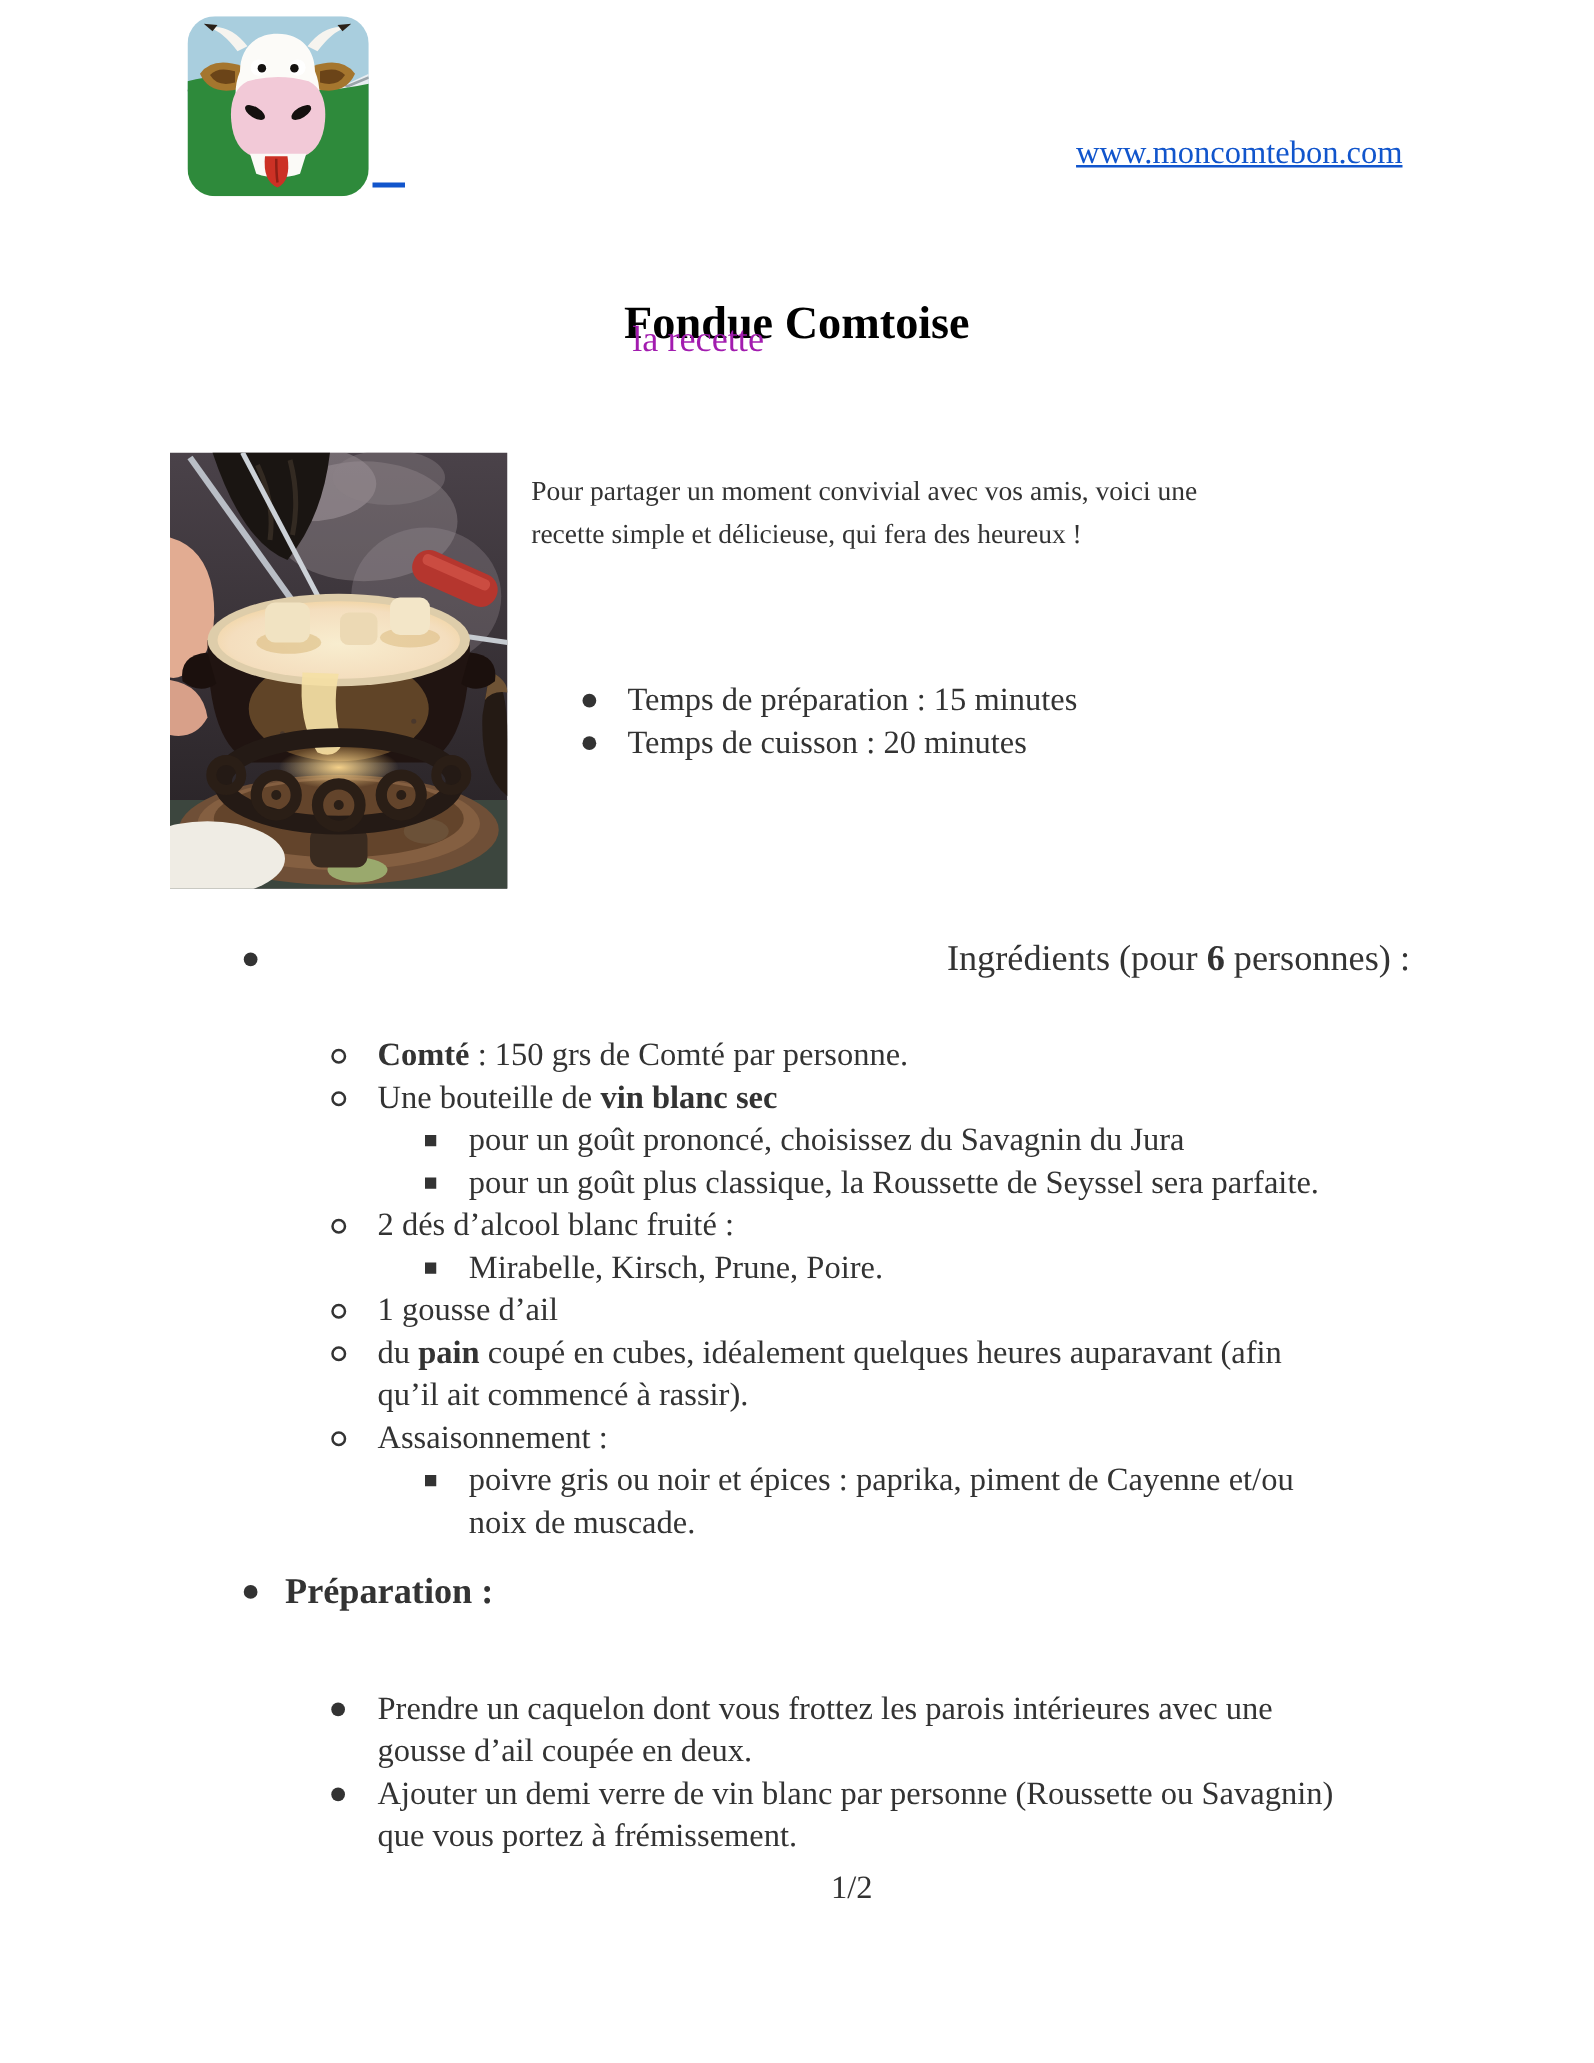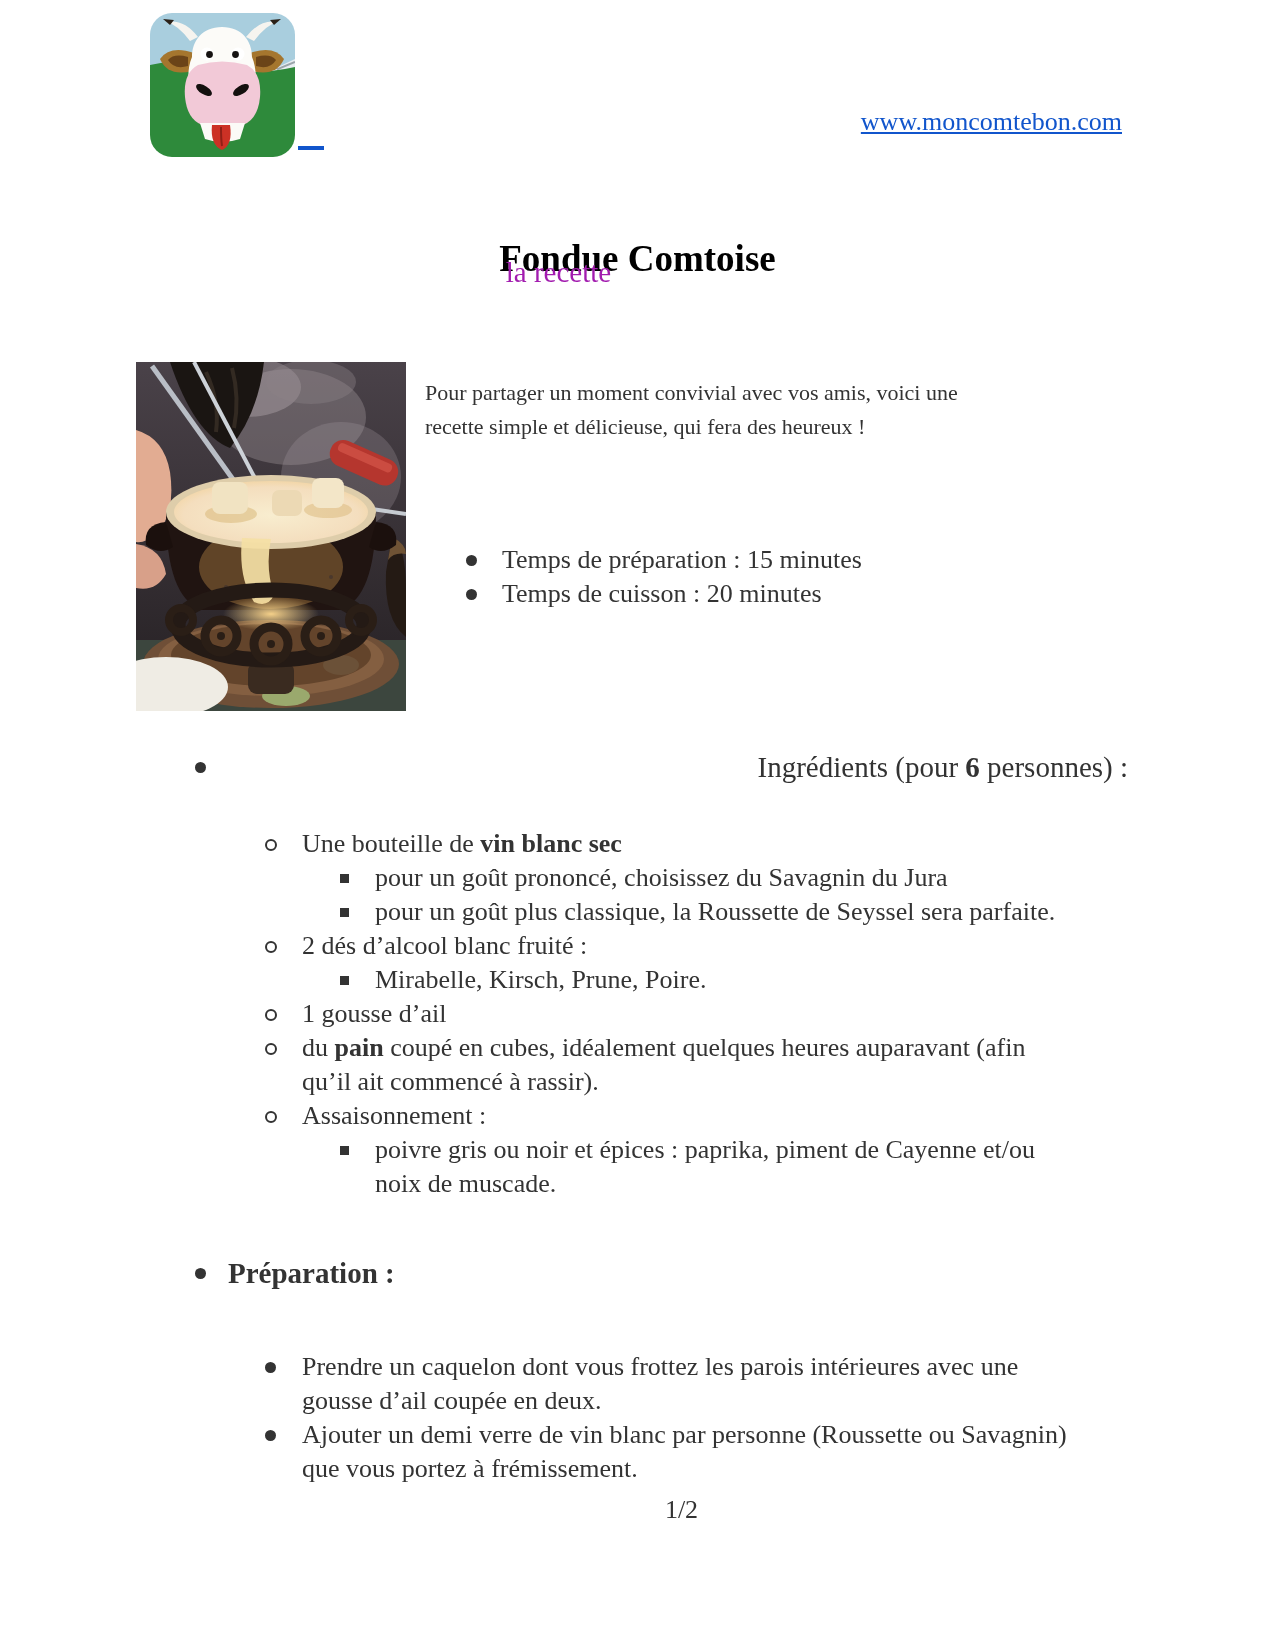--- a/index.html
+++ b/index.html
@@ -210,20 +210,21 @@
   <div class="abs list list-intro">
       <div class="li indent-side"><span class="mk mk-disc"></span><span class="txt"><span>Temps de préparation : 15 minutes</span></span></div>
       <div class="li indent-side"><span class="mk mk-disc"></span><span class="txt"><span>Temps de cuisson : 20 minutes</span></span></div>
     </div>
 
   <div class="abs heading heading-ingredients">
     <span class="mk mk-disc"></span>
     <span class="htxt"><span>Ingrédients (pour </span><span class="b">6</span><span> personnes) :</span></span>
   </div>
   <div class="abs list list-ingredients">
+      <div class="li indent-sub"><span class="mk mk-circle"></span><span class="txt"><span class="b">Comté</span><span> : 150 grs de Comté par personne.</span></span></div>
       <div class="li indent-sub"><span class="mk mk-circle"></span><span class="txt"><span>Une bouteille de </span><span class="b">vin blanc sec</span></span></div>
       <div class="li indent-subsub"><span class="mk mk-square"></span><span class="txt"><span>pour un goût prononcé, choisissez du Savagnin du Jura</span></span></div>
       <div class="li indent-subsub"><span class="mk mk-square"></span><span class="txt"><span>pour un goût plus classique, la Roussette de Seyssel sera parfaite.</span></span></div>
       <div class="li indent-sub"><span class="mk mk-circle"></span><span class="txt"><span>2 dés d’alcool blanc fruité :</span></span></div>
       <div class="li indent-subsub"><span class="mk mk-square"></span><span class="txt"><span>Mirabelle, Kirsch, Prune, Poire.</span></span></div>
       <div class="li indent-sub"><span class="mk mk-circle"></span><span class="txt"><span>1 gousse d’ail</span></span></div>
       <div class="li indent-sub"><span class="mk mk-circle"></span><span class="txt"><span>du </span><span class="b">pain</span><span> coupé en cubes, idéalement quelques heures auparavant (afin
 qu’il ait commencé à rassir).</span></span></div>
       <div class="li indent-sub"><span class="mk mk-circle"></span><span class="txt"><span>Assaisonnement :</span></span></div>
       <div class="li indent-subsub"><span class="mk mk-square"></span><span class="txt"><span>poivre gris ou noir et épices : paprika, piment de Cayenne et/ou

